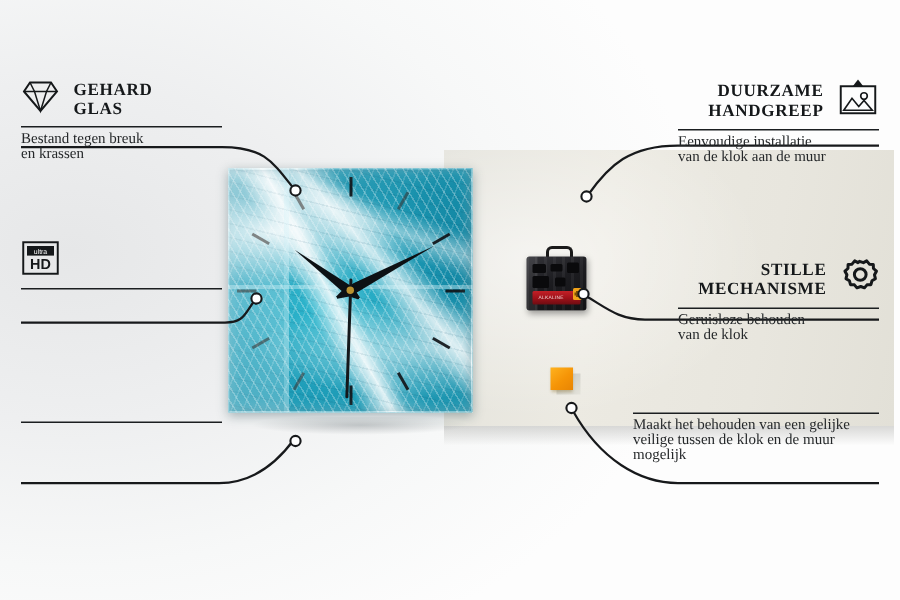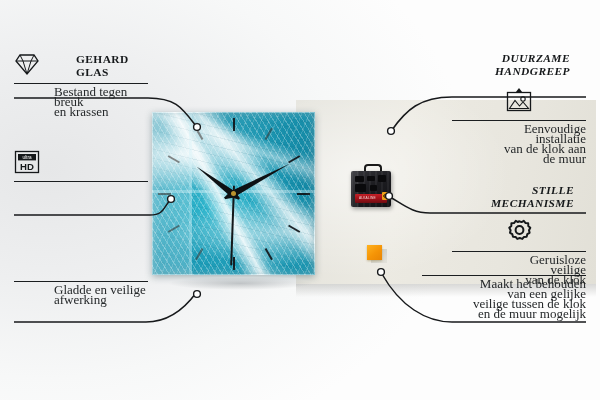--- a/index.html
+++ b/index.html
@@ -200,49 +200,47 @@
     box-shadow: 0 1px 2px rgba(120,90,10,.35);
   }
 
   
   .feature { position:absolute; }
   .feature .head {
     display:flex;
     align-items:center;
     gap:9px;
   }
-  .feature.right .head { flex-direction:column; justify-content:flex-end;font-style:italic; }
+  .feature.right .head { flex-direction:row; justify-content:flex-end; }
   .feature .title {
     font-family:"Liberation Serif", serif;
     font-weight:bold;
     font-size:11.4px;
     line-height:13px;
     letter-spacing:.45px;
     color:#15181a;
     text-transform:uppercase;
     white-space:pre-line;
-    margin-left:27px;
   }
   .feature.left  .title { text-align:left; }
   .feature.right .title { text-align:right; }
   .feature .rule {
     height:0;
     border-top:1.1px solid #1b1e20;
     margin-top:3px;
   }
   .feature .desc {
     font-family:"Liberation Serif", serif;
-    font-size:13px;
+    font-size:10px;
     line-height:10px;
     color:#25282a;
     margin-top:2.5px;
     white-space:pre-line;
-    margin-left:40px;
-  }
-  .feature.right .desc { text-align:right; }
+  }
+  .feature.right .desc { }
   .icon { flex:0 0 auto; display:block; }
 
   
   .connectors { position:absolute; inset:0; pointer-events:none; }
 </style>
 </head>
 <body>
 
 <div id="stage">
 
@@ -348,73 +346,72 @@
         </svg>
       </span>
       <span class="title">GEHARD
 GLAS</span>
     </div>
     <div class="rule"></div>
     <div class="desc">Bestand tegen breuk
 en krassen</div>
   </div>
 
-  <div class="feature left" style="left:14px; top:150px; width:134px;">
+  <div class="feature left" style="left:14px; top:160px; width:134px;">
     <div class="head">
       <span class="icon">
         <svg width="26" height="24" viewBox="0 0 26 24">
           <rect x="1.5" y="1.5" width="23" height="21" fill="none" stroke="#15181a" stroke-width="1.3"></rect>
           <rect x="4" y="4" width="18" height="6.4" fill="#15181a"></rect>
           <text x="13" y="9.3" font-family="Liberation Sans, sans-serif" font-size="4.6" fill="#ffffff" text-anchor="middle">ultra</text>
           <text x="13" y="19.6" font-family="Liberation Sans, sans-serif" font-size="9.6" font-weight="bold" fill="#15181a" text-anchor="middle">HD</text>
         </svg>
       </span>
     </div>
     <div class="rule"></div>
   </div>
 
   <div class="feature left" style="left:14px; top:278px; width:134px;">
     <div class="rule"></div>
-    <div class="desc">Gladde en veilige afwerking</div>
   </div>
 
   <div class="feature right" style="left:452px; top:52px; width:134px;">
     <div class="head">
       <span class="title">DUURZAME
 HANDGREEP</span>
       <span class="icon">
         <svg width="28" height="26" viewBox="0 0 28 26" fill="none" stroke="#15181a" stroke-width="1.3">
           <path d="M14 1 L10.5 5.5 H17.5 Z" fill="#15181a" stroke="none"></path>
           <rect x="2.5" y="5.5" width="23" height="18"></rect>
           <circle cx="18" cy="12" r="2.2" stroke-width="1.1"></circle>
           <path d="M4.5 21.5 L10 13.5 L14.5 19 L18 15 L23.5 21.5 Z" stroke-width="1.1"></path>
         </svg>
       </span>
     </div>
     <div class="rule"></div>
     <div class="desc">Eenvoudige installatie
 van de klok aan de muur</div>
   </div>
 
-  <div class="feature right" style="left:452px; top:184px; width:134px;">
+  <div class="feature right" style="left:452px; top:172px; width:134px;">
     <div class="head">
       <span class="title">STILLE
 MECHANISME</span>
       <span class="icon">
         <svg width="26" height="25" viewBox="0 0 26 25" fill="none" stroke="#15181a" stroke-width="2">
           <path d="M13 2.2 L15.6 3.1 L17.8 1.9 L19.6 4.1 L22.2 4.3 L22.3 7 L24.3 8.8
                    L23 11.2 L23.6 13.8 L21.3 15.2 L20.6 17.8 L18 17.9 L16.3 19.9
                    L13.8 19 L11.3 19.9 L9.6 17.9 L7 17.8 L6.3 15.2 L4 13.8 L4.6 11.2
                    L3.3 8.8 L5.3 7 L5.4 4.3 L8 4.1 L9.8 1.9 L12 3.1 Z" stroke-linejoin="round"></path>
           <circle cx="13.5" cy="11" r="3.9"></circle>
         </svg>
       </span>
     </div>
     <div class="rule"></div>
-    <div class="desc">Geruisloze veilige
+    <div class="desc">Geruisloze behouden
 van de klok</div>
   </div>
 
   <div class="feature right" style="left:422px; top:272px; width:164px;">
     <div class="rule"></div>
     <div class="desc">Maakt het behouden van een gelijke
 veilige tussen de klok en de muur mogelijk</div>
   </div>
 
 </div>

